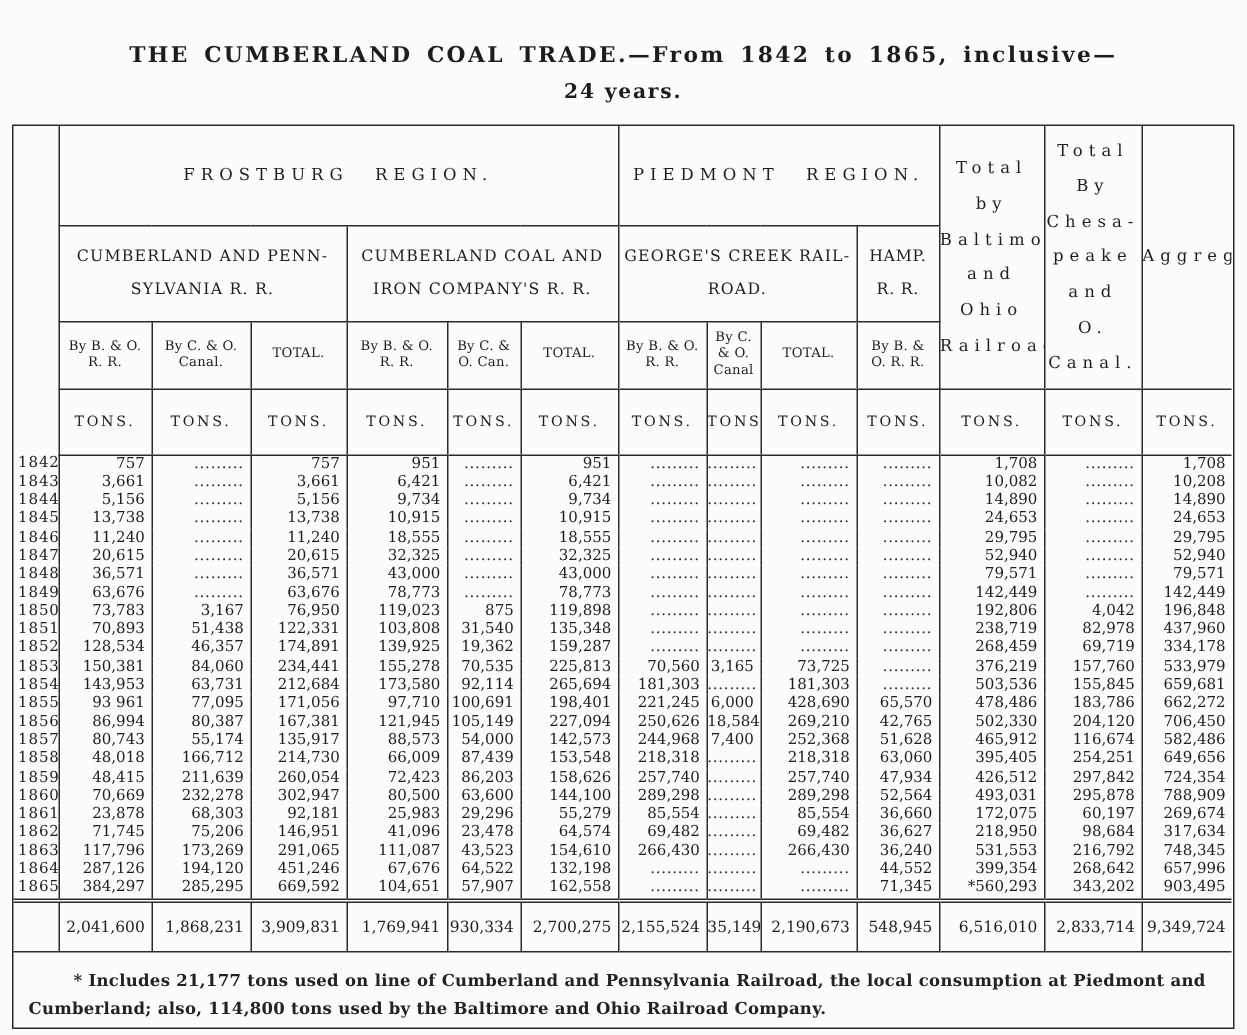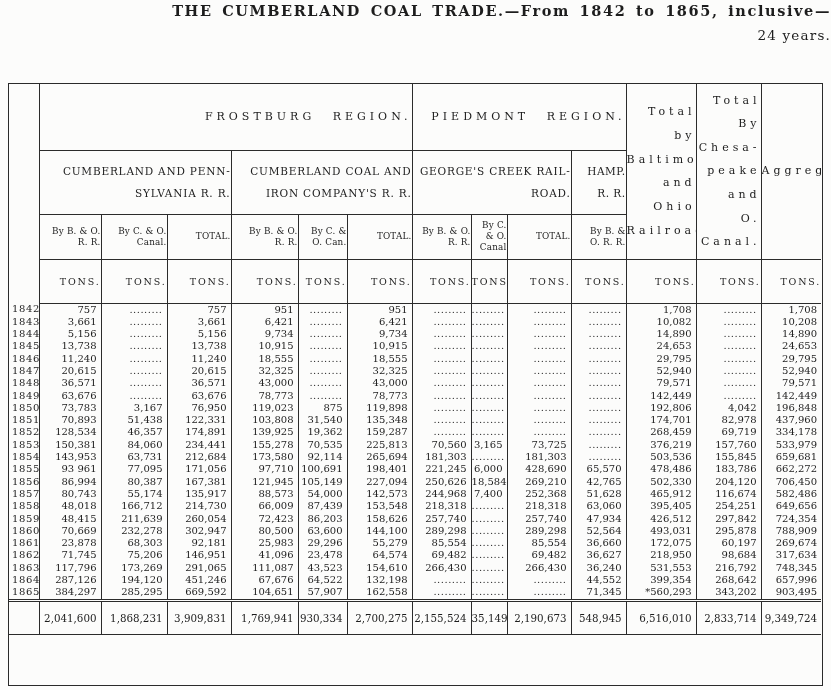--- a/index.html
+++ b/index.html
@@ -4,47 +4,47 @@
 <style>
   * { box-sizing: border-box; }
   html,body { margin:0; padding:0; }
   body {
     width:831px; height:690px; position:relative;
     background:#fcfcfb;
     color:#1d1d1d;
     font-family:"DejaVu Serif","Liberation Serif",serif;
     overflow:hidden;
   }
-  .title-block { text-align:right; padding-top:2px; }
+  .title-block { text-align:center; padding-top:28px; }
   .title-line1 {
     font-size:14.5px; font-weight:bold; letter-spacing:1.6px;
     word-spacing:3px;
   }
   .title-line2 {
-    font-size:13.5px; font-weight:normal; letter-spacing:1.2px; margin-top:8px;
+    font-size:13.5px; font-weight:bold; letter-spacing:1.2px; margin-top:8px;
   }
   .frame {
     position:absolute; left:8px; top:83px; width:815px; height:603px;
     border:1.5px solid #2a2a2a;
     background:#fcfcfb;
   }
   table {
     border-collapse:collapse; table-layout:fixed; width:812px;
   }
   th, td {
     padding:0; margin:0; overflow:hidden; white-space:nowrap;
     font-weight:normal; color:#1d1d1d;
   }
   col.c-year  { width:30px; }
   col.c1 { width:62px; } col.c2 { width:66px; } col.c3 { width:64px; }
   col.c4 { width:67px; } col.c5 { width:49px; } col.c6 { width:65px; }
   col.c7 { width:59px; } col.c8 { width:36px; } col.c9 { width:64px; }
   col.c10 { width:55px; } col.c11 { width:70px; } col.c12 { width:65px; }
   col.c13 { width:60px; }
-  thead th { border-left:1px solid #2b2b2b; border-bottom:1px solid #2b2b2b; text-align:right; vertical-align:middle;margin-left:32px; }
+  thead th { border-left:1px solid #2b2b2b; border-bottom:1px solid #2b2b2b; text-align:center; vertical-align:middle;margin-left:32px; }
   th.no-left, td.no-left { border-left:none; }
   .region-row th { height:66px; font-size:11px; letter-spacing:4px; word-spacing:10px; }
   .group-row th { height:64px; font-size:10.5px; letter-spacing:0.8px; white-space:pre-line; line-height:2.1; }
   .group-row th.hamp { letter-spacing:0.5px; }
   .tall {
     white-space:pre-line; font-size:10.5px; line-height:2.15; letter-spacing:0.3px;
     font-weight:normal;
   }
   .sub-row th { height:45px; font-size:8.8px; white-space:pre-line; line-height:1.25; letter-spacing:0.2px; }
   .tons-row th { height:44px; font-size:9.5px; letter-spacing:1.8px; }
@@ -304,21 +304,21 @@
           <td class="num">70,893</td>
           <td class="num">51,438</td>
           <td class="num">122,331</td>
           <td class="num">103,808</td>
           <td class="num">31,540</td>
           <td class="num">135,348</td>
           <td class="num dots">.........</td>
           <td class="num dots">.........</td>
           <td class="num dots">.........</td>
           <td class="num dots">.........</td>
-          <td class="num">174,701</td>
+          <td class="num">238,719</td>
           <td class="num">82,978</td>
           <td class="num">437,960</td>
         </tr>
         <tr>
           <td class="year no-left">1852</td>
           <td class="num">128,534</td>
           <td class="num">46,357</td>
           <td class="num">174,891</td>
           <td class="num">139,925</td>
           <td class="num">19,362</td>
@@ -550,13 +550,14 @@
           <td class="num">2,155,524</td>
           <td class="num">35,149</td>
           <td class="num">2,190,673</td>
           <td class="num">548,945</td>
           <td class="num">6,516,010</td>
           <td class="num">2,833,714</td>
           <td class="num">9,349,724</td>
         </tr>
       </tbody>
   </table>
+  <div class="footnote">* Includes 21,177 tons used on line of Cumberland and Pennsylvania Railroad, the local consumption at Piedmont and Cumberland; also, 114,800 tons used by the Baltimore and Ohio Railroad Company.</div>
 </div>
 
 </body></html>

